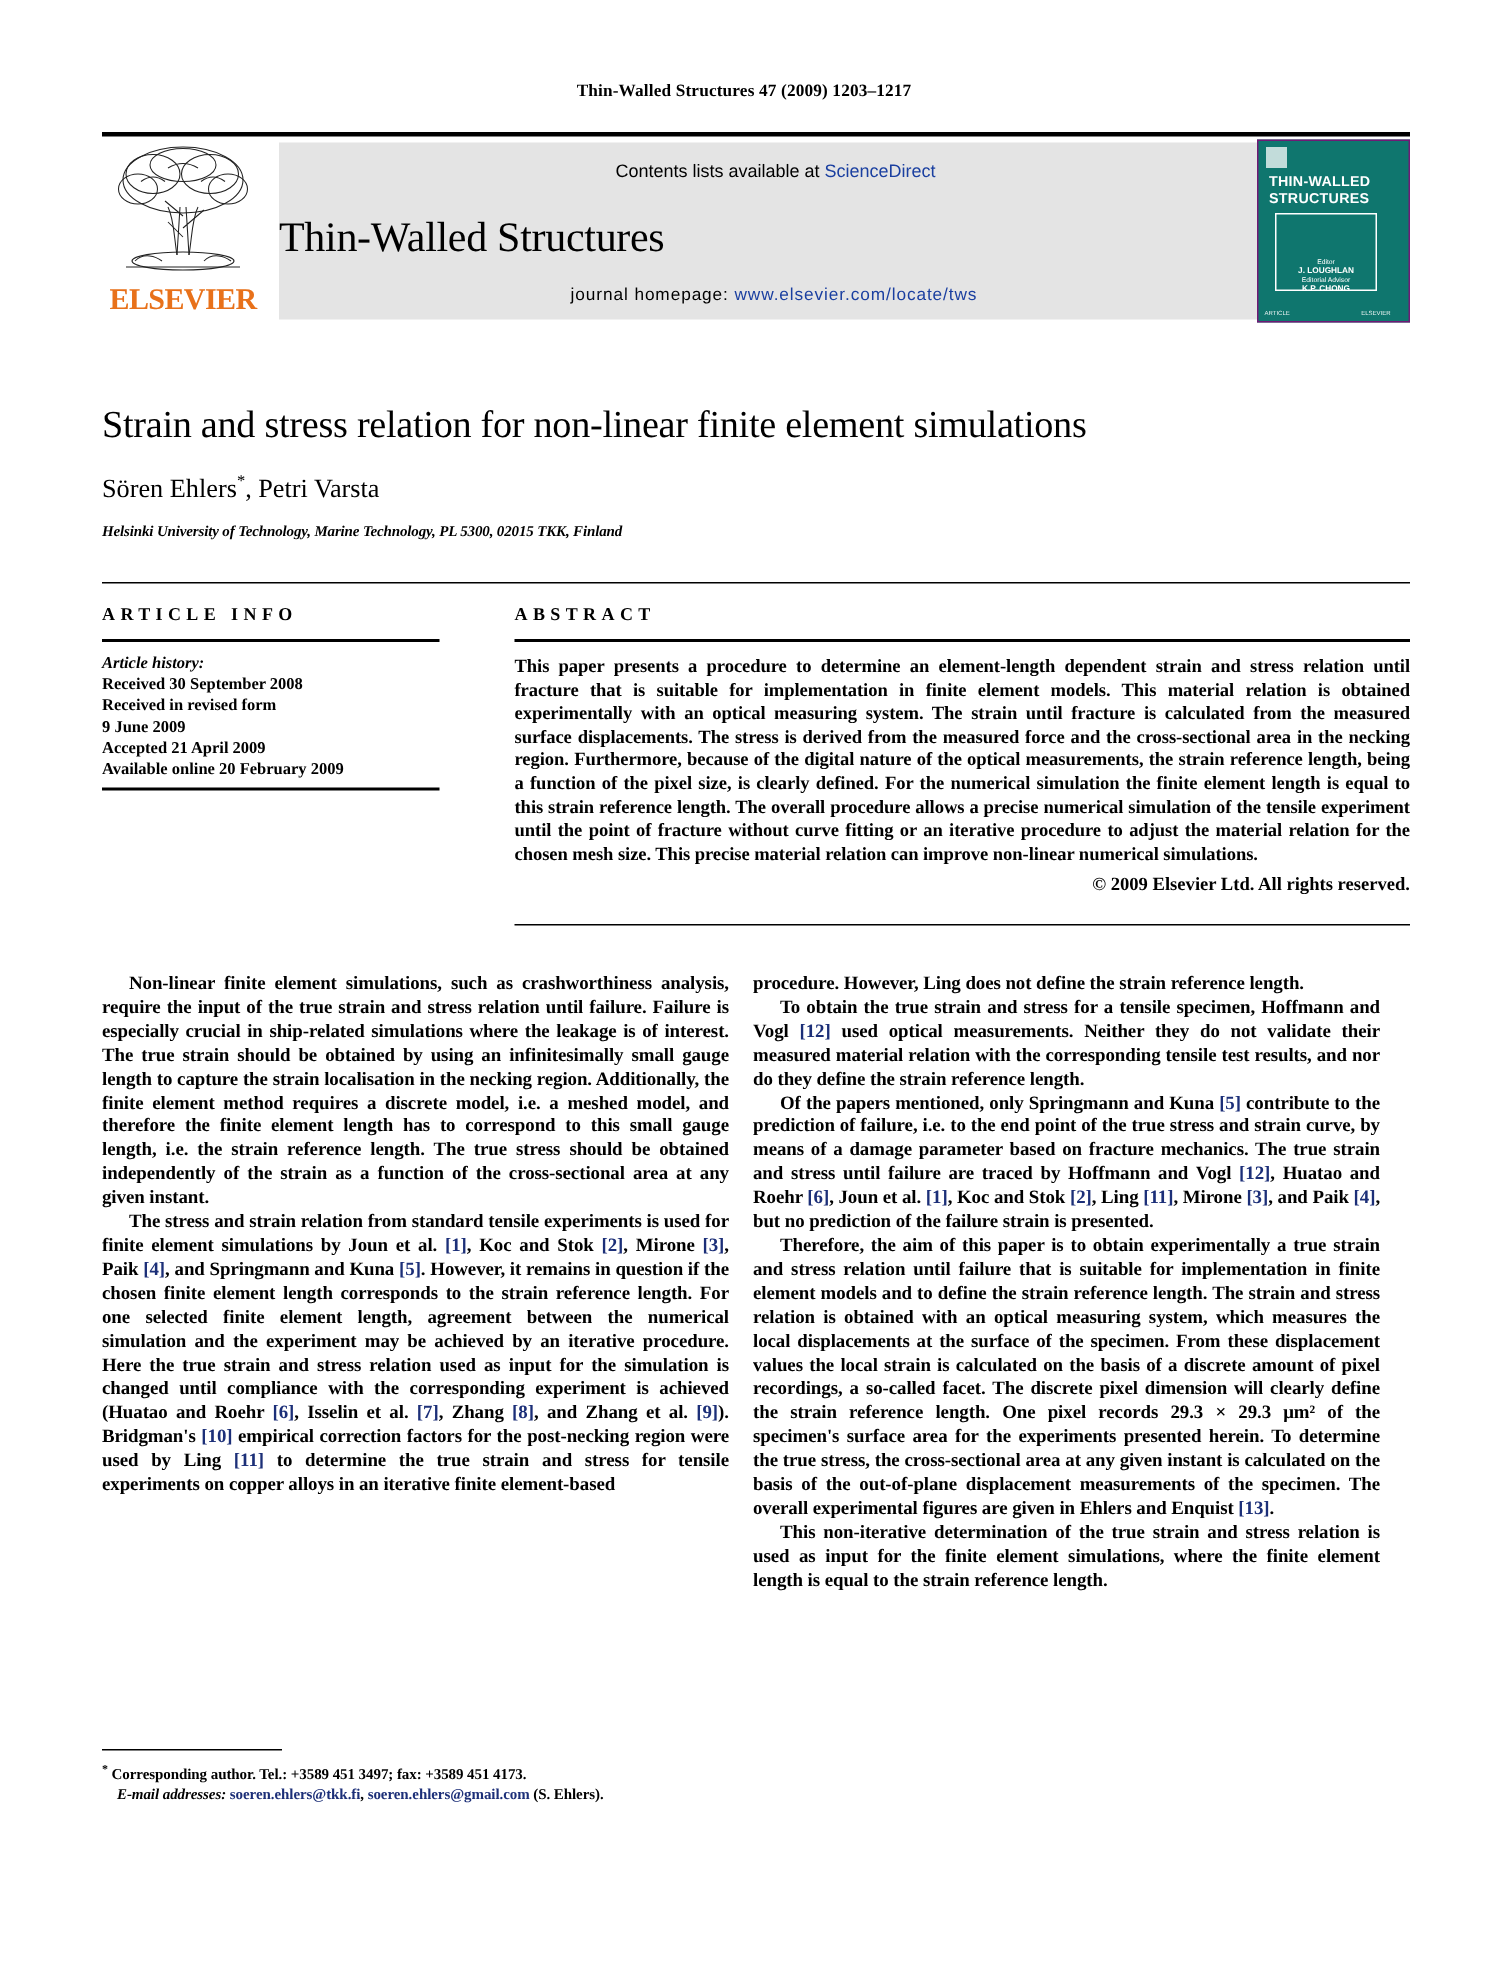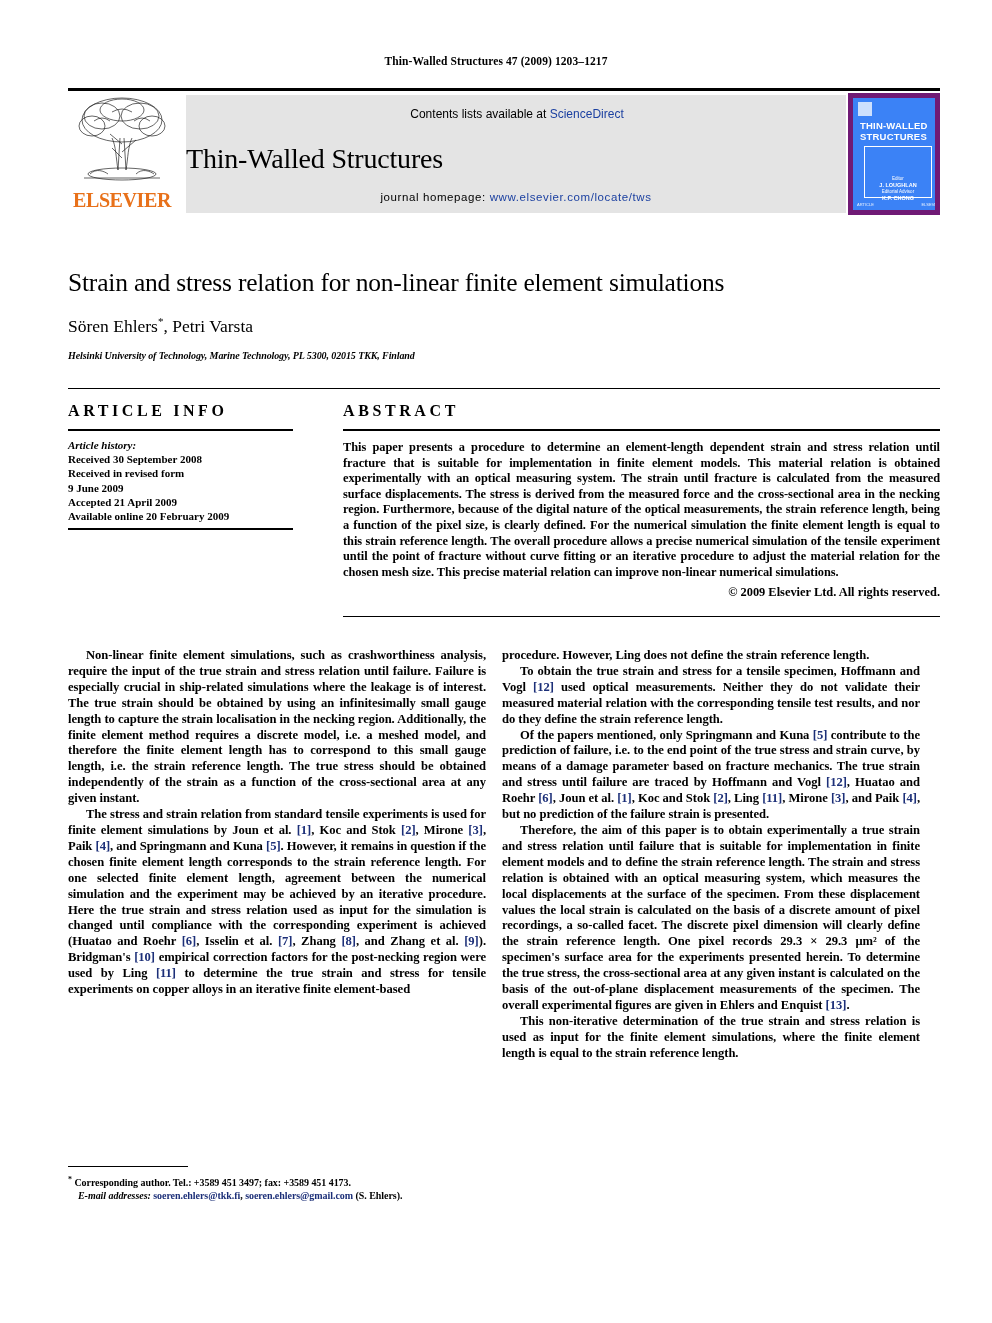--- a/index.html
+++ b/index.html
@@ -118,24 +118,24 @@
   }
   .homepage-url {
     color: #1a3fa0;
   }
 
   
   .cover-thumb {
     position: absolute;
     top: 5px;
     right: 0;
-    width: 92px;
+    width: 102px;
     height: 122px;
-    background: #3b82f6;
-    border: 5px solid #701a75;
+    background: #0f766e;
+    border: 1px solid #701a75;
     box-sizing: border-box;
     overflow: hidden;
   }
   .cover-elsevier-mark {
     position: absolute;
     top: 4px;
     left: 5px;
     width: 14px;
     height: 14px;
     background: #ffffff;
@@ -241,21 +241,21 @@
     width: 225px;
   }
   .col-abstract {
     position: absolute;
     top: 14px;
     left: 275px;
     width: 597px;
   }
   .section-label {
     font-family: "Liberation Serif", serif;
-    font-size: 16px;
+    font-size: 12px;
     font-weight: bold;
     letter-spacing: 3.6px;
   }
   .thin-rule {
     height: 2px;
     background: #000;
     margin-top: 9px;
   }
   .info-group {
     margin-top: 7px;

